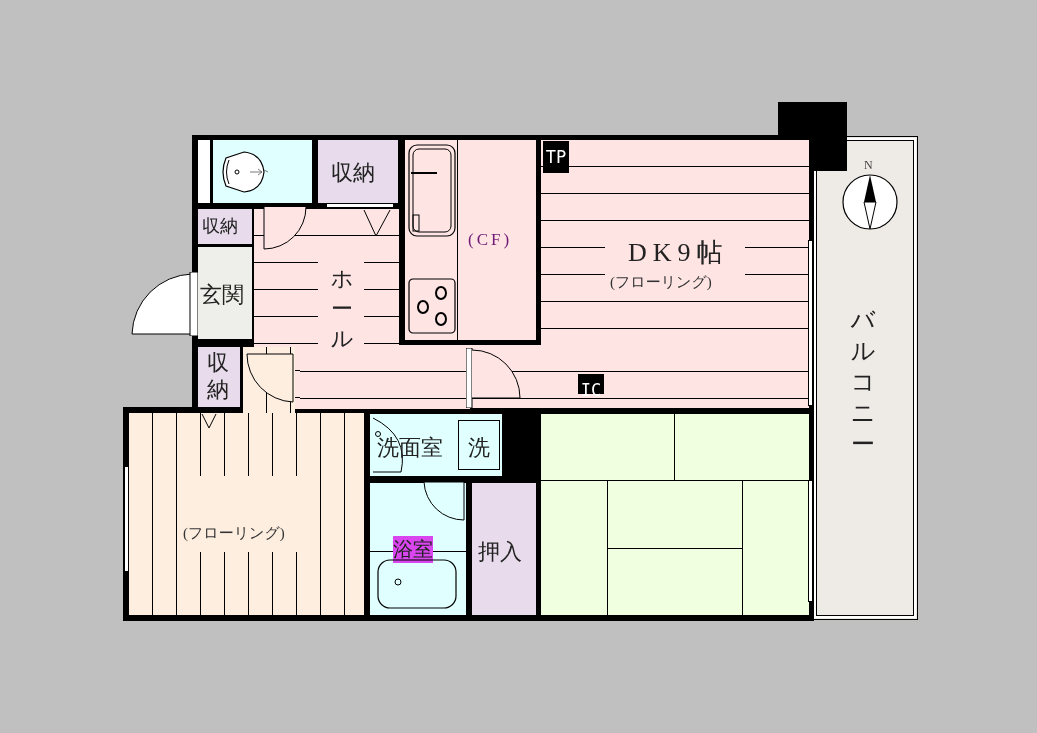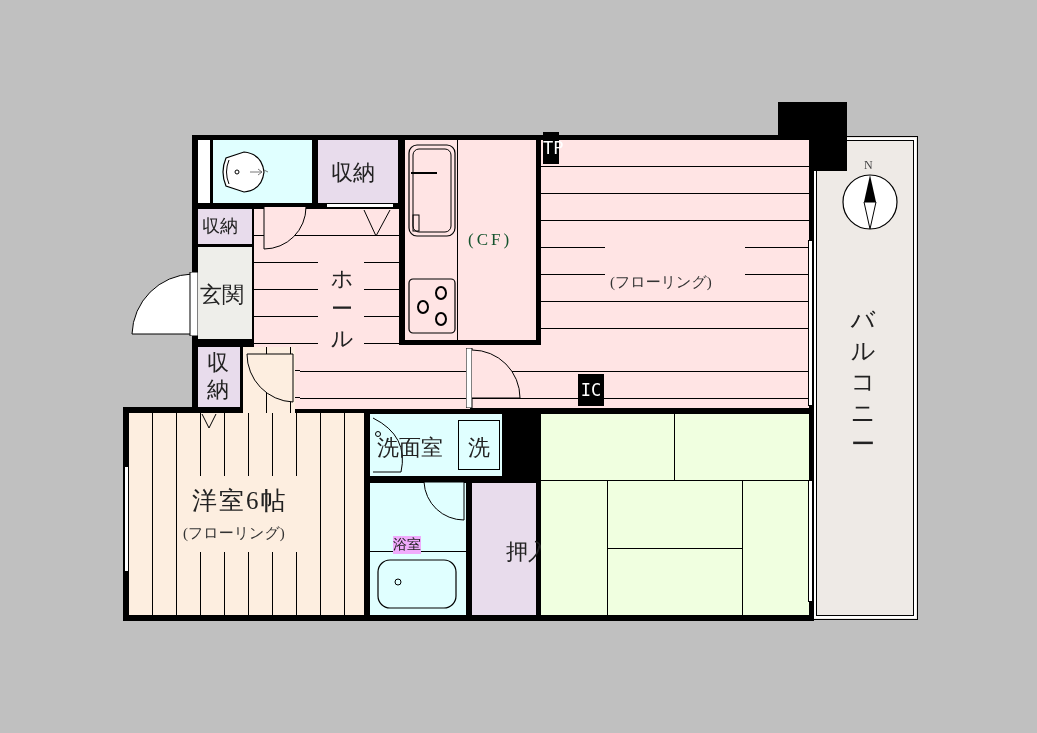--- a/index.html
+++ b/index.html
@@ -82,83 +82,83 @@
   </svg>
 
   <div class="abs" style="left:198px;top:347px;width:42px;height:60px;background:#e8dcec;"></div>
   <div class="lbl" style="left:207px;top:349px;font-size:22px;line-height:27px;">
     <div>収</div>
     <div>納</div>
   </div>
 
   <div class="abs" style="left:405px;top:140px;width:132px;height:200px;background:#ffe4e4;border-right:1px solid #000;"></div>
   <div class="abs" style="left:457px;top:140px;width:1px;height:200px;background:#000;"></div>
-  <div class="lbl" style="left:468px;top:230px;font-size:17px;letter-spacing:3px;color:#14532d;text-align:right;">(CF)</div>
+  <div class="lbl" style="left:468px;top:230px;font-size:17px;letter-spacing:3px;color:#701a75;text-align:right;">(CF)</div>
 
   <svg class="abs" style="left:407px;top:143px;" width="50" height="95" viewBox="0 0 50 95">
     <rect x="2" y="2" width="46" height="91" rx="8" fill="none" stroke="#000" stroke-width="1.2"></rect>
     <rect x="6" y="6" width="38" height="83" rx="6" fill="none" stroke="#000" stroke-width="1"></rect>
     <path d="M4 30 L30 30" stroke="#000" stroke-width="2"></path>
     <rect x="6" y="72" width="6" height="16" fill="none" stroke="#000"></rect>
   </svg>
 
   <svg class="abs" style="left:407px;top:277px;" width="50" height="58" viewBox="0 0 50 58">
     <rect x="2" y="2" width="46" height="54" rx="4" fill="none" stroke="#000" stroke-width="1.2"></rect>
     <ellipse cx="16" cy="30" rx="5" ry="6" fill="none" stroke="#000" stroke-width="2"></ellipse>
     <ellipse cx="34" cy="16" rx="5" ry="6" fill="none" stroke="#000" stroke-width="2"></ellipse>
     <ellipse cx="34" cy="42" rx="5" ry="6" fill="none" stroke="#000" stroke-width="2"></ellipse>
   </svg>
 
   <div class="abs hlines" style="left:541px;top:140px;width:268px;height:268px;background-color:#ffe4e4;"></div>
   <div class="abs hlines" style="left:470px;top:345px;width:339px;height:63px;background-color:#ffe4e4;"></div>
   <div class="abs" style="left:605px;top:236px;width:140px;height:62px;background:#ffe4e4;"></div>
+  <div class="lbl" style="left:628px;top:235px;font-size:26px;letter-spacing:6px;">DK9帖</div>
   <div class="lbl" style="left:610px;top:273px;font-size:15px;color:#333;">(フローリング)</div>
-  <div class="tag" style="left:543px;top:132px;width:16px;height:32px;line-height:32px;">TP</div>
-  <div class="tag" style="left:578px;top:374px;width:26px;height:32px;line-height:32px;">IC</div>
+  <div class="tag" style="left:543px;top:141px;width:26px;height:32px;line-height:32px;">TP</div>
+  <div class="tag" style="left:578px;top:374px;width:26px;height:20px;line-height:32px;">IC</div>
 
   <svg class="abs" style="left:466px;top:348px;" width="58" height="60" viewBox="0 0 58 60">
     <rect x="0" y="0" width="6" height="60" fill="#fff" stroke="#000"></rect>
     <path d="M6 2 A48 48 0 0 1 54 50 L6 50" fill="#ffe4e4" stroke="#000" stroke-width="1"></path>
   </svg>
 
   <div class="abs vlines" style="left:129px;top:413px;width:235px;height:202px;background-color:#fdeee0;"></div>
   <div class="abs vlines" style="left:243px;top:347px;width:52px;height:66px;background-color:#fdeee0;"></div>
   <div class="abs" style="left:180px;top:476px;width:132px;height:76px;background:#fdeee0;"></div>
-  <div class="lbl" style="left:192px;top:484px;font-size:25px;letter-spacing:2px;">洋室6帖</div>
   <div class="lbl" style="left:183px;top:524px;font-size:15px;color:#333;">(フローリング)</div>
   <svg class="abs" style="left:245px;top:352px;" width="50" height="52" viewBox="0 0 50 52">
     <path d="M2 2 A48 48 0 0 0 48 50 L48 2 Z" fill="#fdeee0" stroke="#000" stroke-width="1"></path>
   </svg>
   <div class="abs" style="left:124px;top:466px;width:5px;height:106px;background:#fff;border:1px solid #000;"></div>
   <svg class="abs" style="left:200px;top:412px;" width="18" height="18" viewBox="0 0 18 18">
     <path d="M2 2 L9 16 L16 2" fill="none" stroke="#000"></path>
   </svg>
 
   <div class="abs" style="left:370px;top:414px;width:132px;height:62px;background:#e0ffff;"></div>
   <svg class="abs" style="left:371px;top:416px;" width="40" height="58" viewBox="0 0 40 58">
     <path d="M2 2 Q38 20 30 56 L2 56" fill="none" stroke="#000"></path>
     <circle cx="7" cy="18" r="2.5" fill="none" stroke="#000"></circle>
   </svg>
   <div class="lbl" style="left:377px;top:433px;font-size:22px;">洗面室</div>
   <div class="abs" style="left:458px;top:420px;width:42px;height:50px;border:1px solid #000;background:#e0ffff;"></div>
   <div class="lbl" style="left:468px;top:433px;font-size:22px;">洗</div>
 
   <div class="abs" style="left:370px;top:483px;width:96px;height:132px;background:#e0ffff;"></div>
   <div class="abs" style="left:370px;top:551px;width:96px;height:1px;background:#000;"></div>
-  <div class="lbl" style="left:393px;top:536px;font-size:14px;background:#f0abfc;">浴室</div>
+  <div class="lbl" style="left:393px;top:536px;font-size:20px;background:#d946ef;">浴室</div>
   <svg class="abs" style="left:376px;top:558px;" width="82" height="52" viewBox="0 0 82 52">
     <rect x="2" y="2" width="78" height="48" rx="12" fill="none" stroke="#000" stroke-width="1.2"></rect>
     <circle cx="22" cy="24" r="3" fill="none" stroke="#000"></circle>
   </svg>
   <svg class="abs" style="left:422px;top:480px;" width="44" height="42" viewBox="0 0 44 42">
     <path d="M2 2 A40 40 0 0 0 42 40 L42 2 Z" fill="#e0ffff" stroke="#000" stroke-width="1"></path>
   </svg>
 
   <div class="abs" style="left:472px;top:483px;width:64px;height:132px;background:#e8dcec;"></div>
-  <div class="lbl" style="left:478px;top:537px;font-size:22px;margin-left:28px;">押入</div>
+  <div class="lbl" style="left:478px;top:537px;font-size:22px;">押入</div>
 
   <div class="abs" style="left:541px;top:414px;width:268px;height:201px;background:#f0ffe0;"></div>
   <div class="abs" style="left:541px;top:480px;width:268px;height:1px;background:#000;"></div>
   <div class="abs" style="left:674px;top:414px;width:1px;height:66px;background:#000;"></div>
   <div class="abs" style="left:607px;top:480px;width:1px;height:135px;background:#000;"></div>
   <div class="abs" style="left:742px;top:480px;width:1px;height:135px;background:#000;"></div>
   <div class="abs" style="left:607px;top:548px;width:135px;height:1px;background:#000;"></div>
   <div class="abs" style="left:808px;top:480px;width:5px;height:122px;background:#fff;border:1px solid #000;"></div>
   <div class="abs" style="left:808px;top:240px;width:5px;height:166px;background:#fff;border:1px solid #000;"></div>
 </div>

